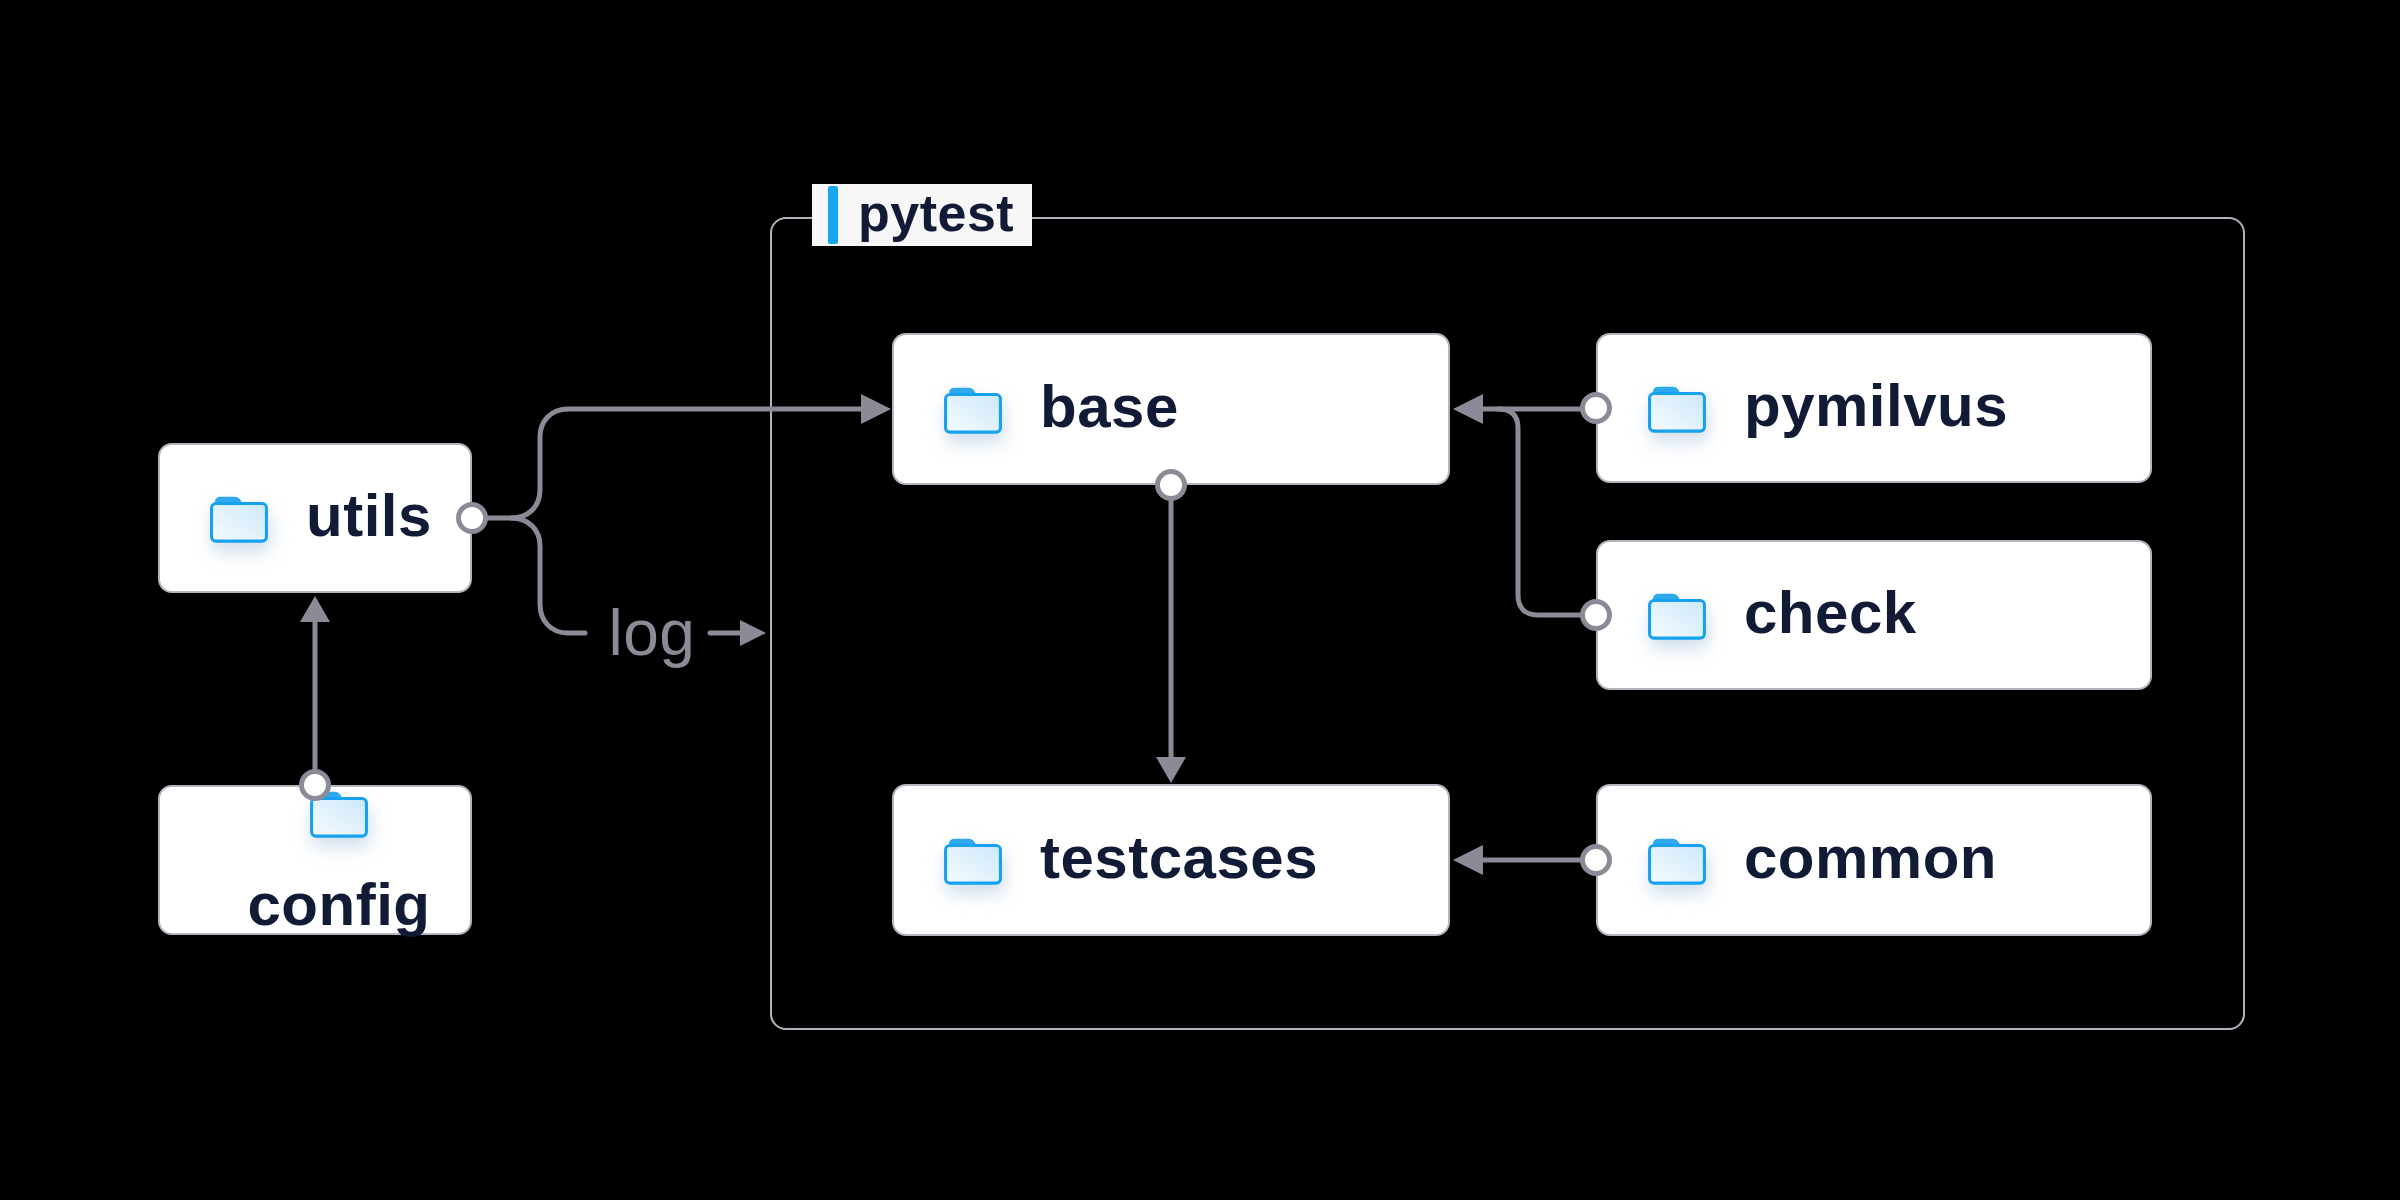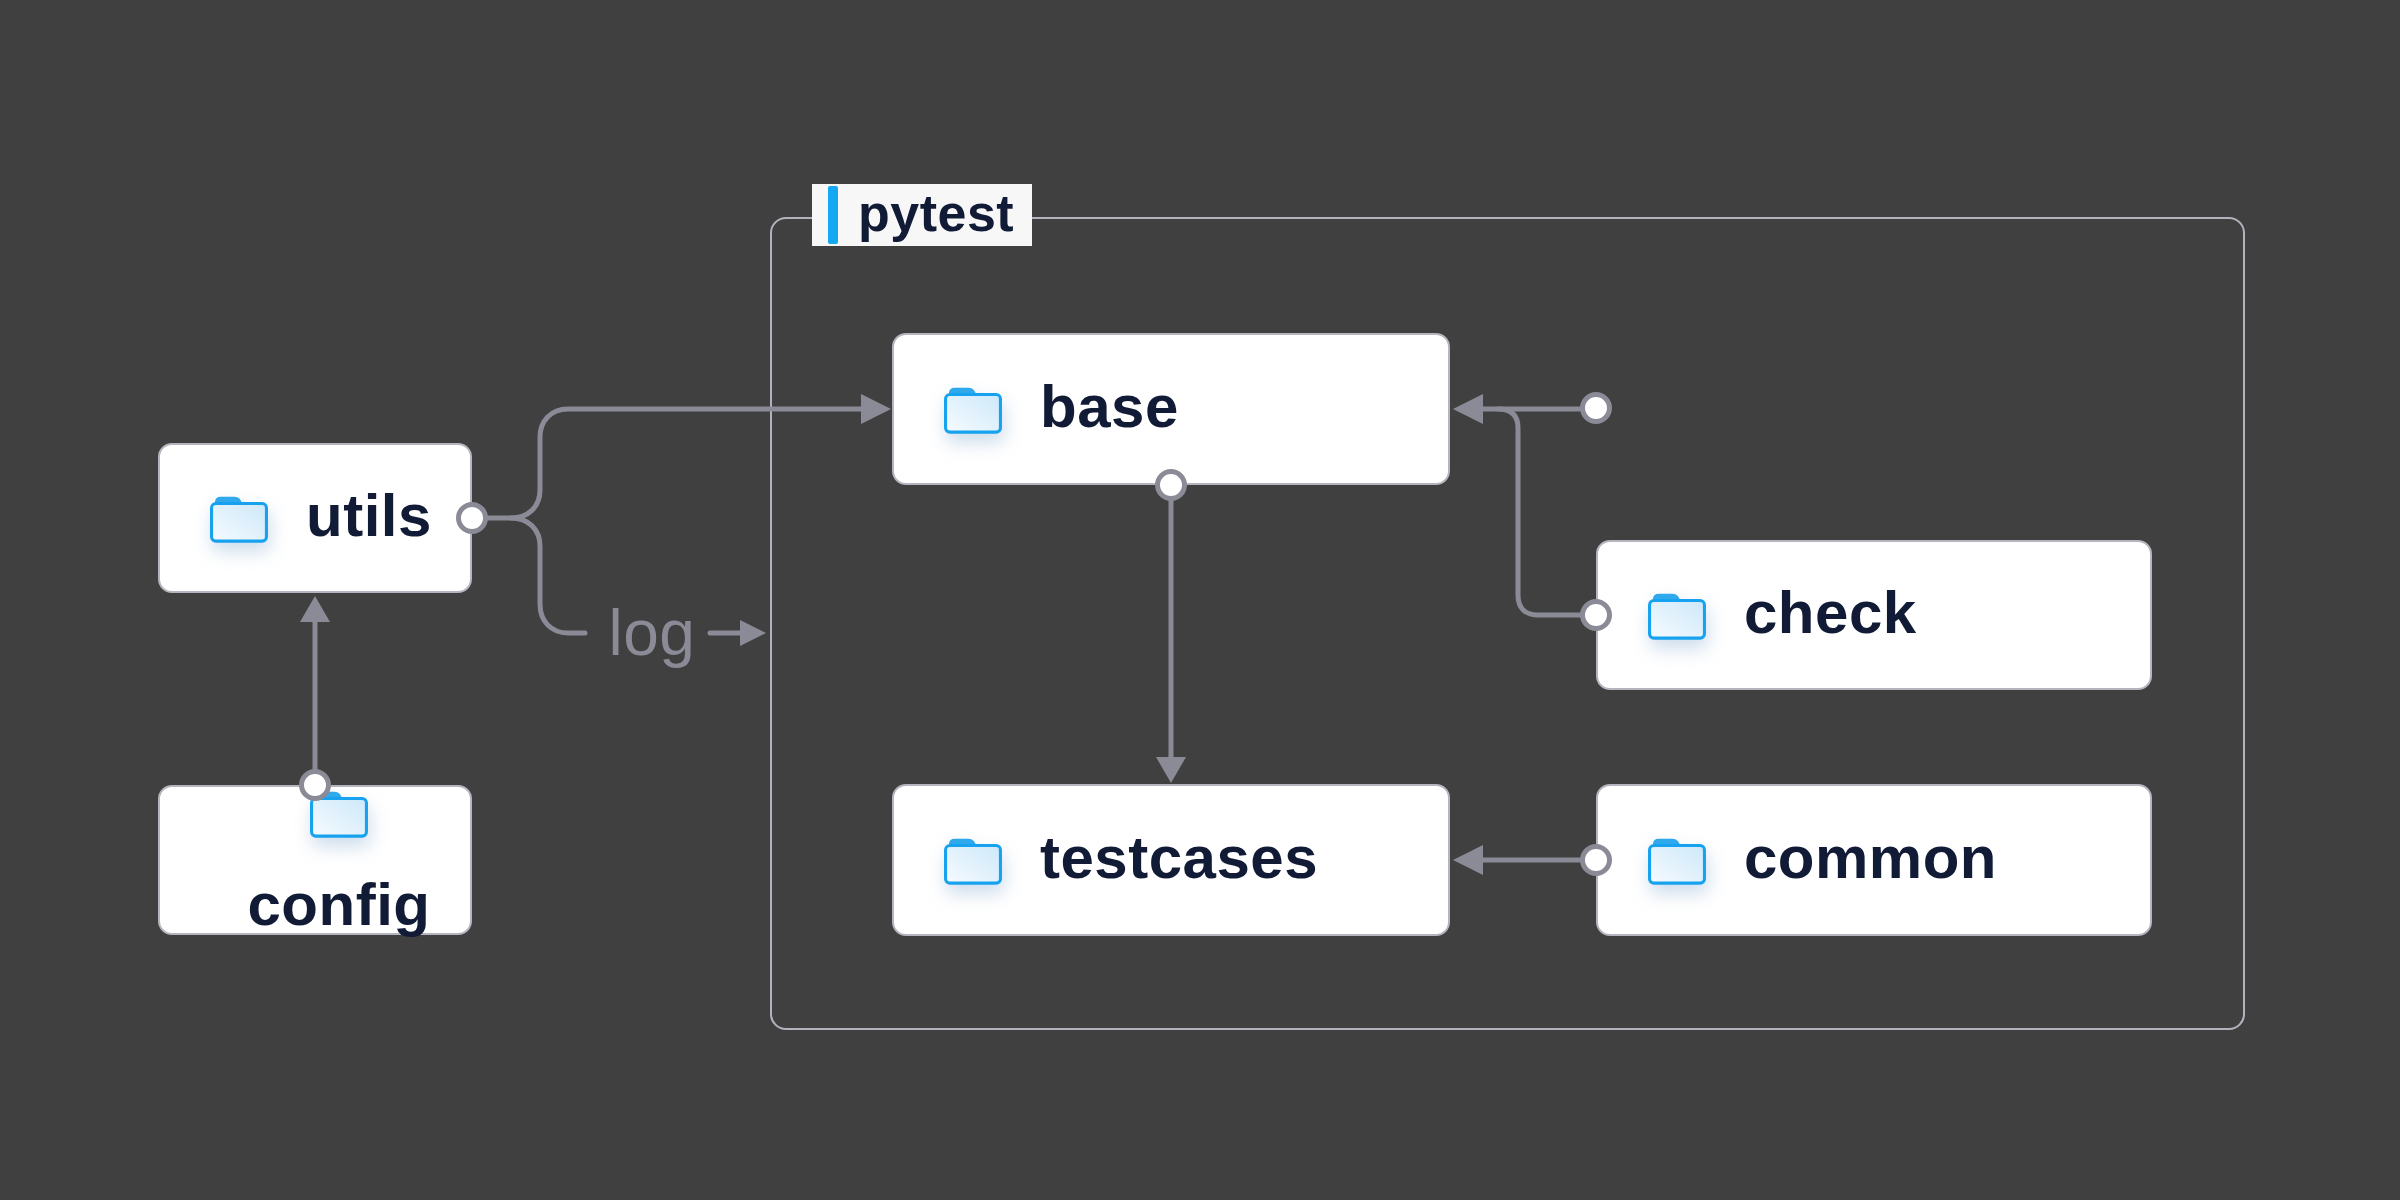--- a/index.html
+++ b/index.html
@@ -5,21 +5,21 @@
   html, body {
     margin: 0;
     padding: 0;
     background: #f7f7f8;
     font-family: "Liberation Sans", "DejaVu Sans", sans-serif;
   }
   .canvas {
     position: relative;
     width: 2400px;
     height: 1200px;
-    background: #404040;
+    background: #000000;
     overflow: hidden;
   }
   
   .group {
     position: absolute;
     left: 770px; top: 217px;
     width: 1475px; height: 813px;
     border: 2.5px solid #b2b2bd;
     border-radius: 16px;
     z-index: 0;
@@ -147,20 +147,27 @@
   </div>
 
   <div class="node n-base">
     <svg class="folder" width="62" height="52" viewBox="0 0 64 54">
       <path d="M7 14 v-3 q0 -6 6 -6 h14 q5 0 7 4 l3 6 z" fill="#2fa9ec"></path>
       <rect x="3.5" y="12" width="57" height="39" rx="4.5" fill="url(#foldg)" stroke="#17a2f0" stroke-width="3.2"></rect>
     </svg>
     <span class="node-label">base</span>
   </div>
 
+  <div class="node n-pymilvus">
+    <svg class="folder" width="62" height="52" viewBox="0 0 64 54">
+      <path d="M7 14 v-3 q0 -6 6 -6 h14 q5 0 7 4 l3 6 z" fill="#2fa9ec"></path>
+      <rect x="3.5" y="12" width="57" height="39" rx="4.5" fill="url(#foldg)" stroke="#17a2f0" stroke-width="3.2"></rect>
+    </svg>
+    <span class="node-label">pymilvus</span>
+  </div>
 
   <div class="node n-check">
     <svg class="folder" width="62" height="52" viewBox="0 0 64 54">
       <path d="M7 14 v-3 q0 -6 6 -6 h14 q5 0 7 4 l3 6 z" fill="#2fa9ec"></path>
       <rect x="3.5" y="12" width="57" height="39" rx="4.5" fill="url(#foldg)" stroke="#17a2f0" stroke-width="3.2"></rect>
     </svg>
     <span class="node-label">check</span>
   </div>
 
   <div class="node n-testcases">

